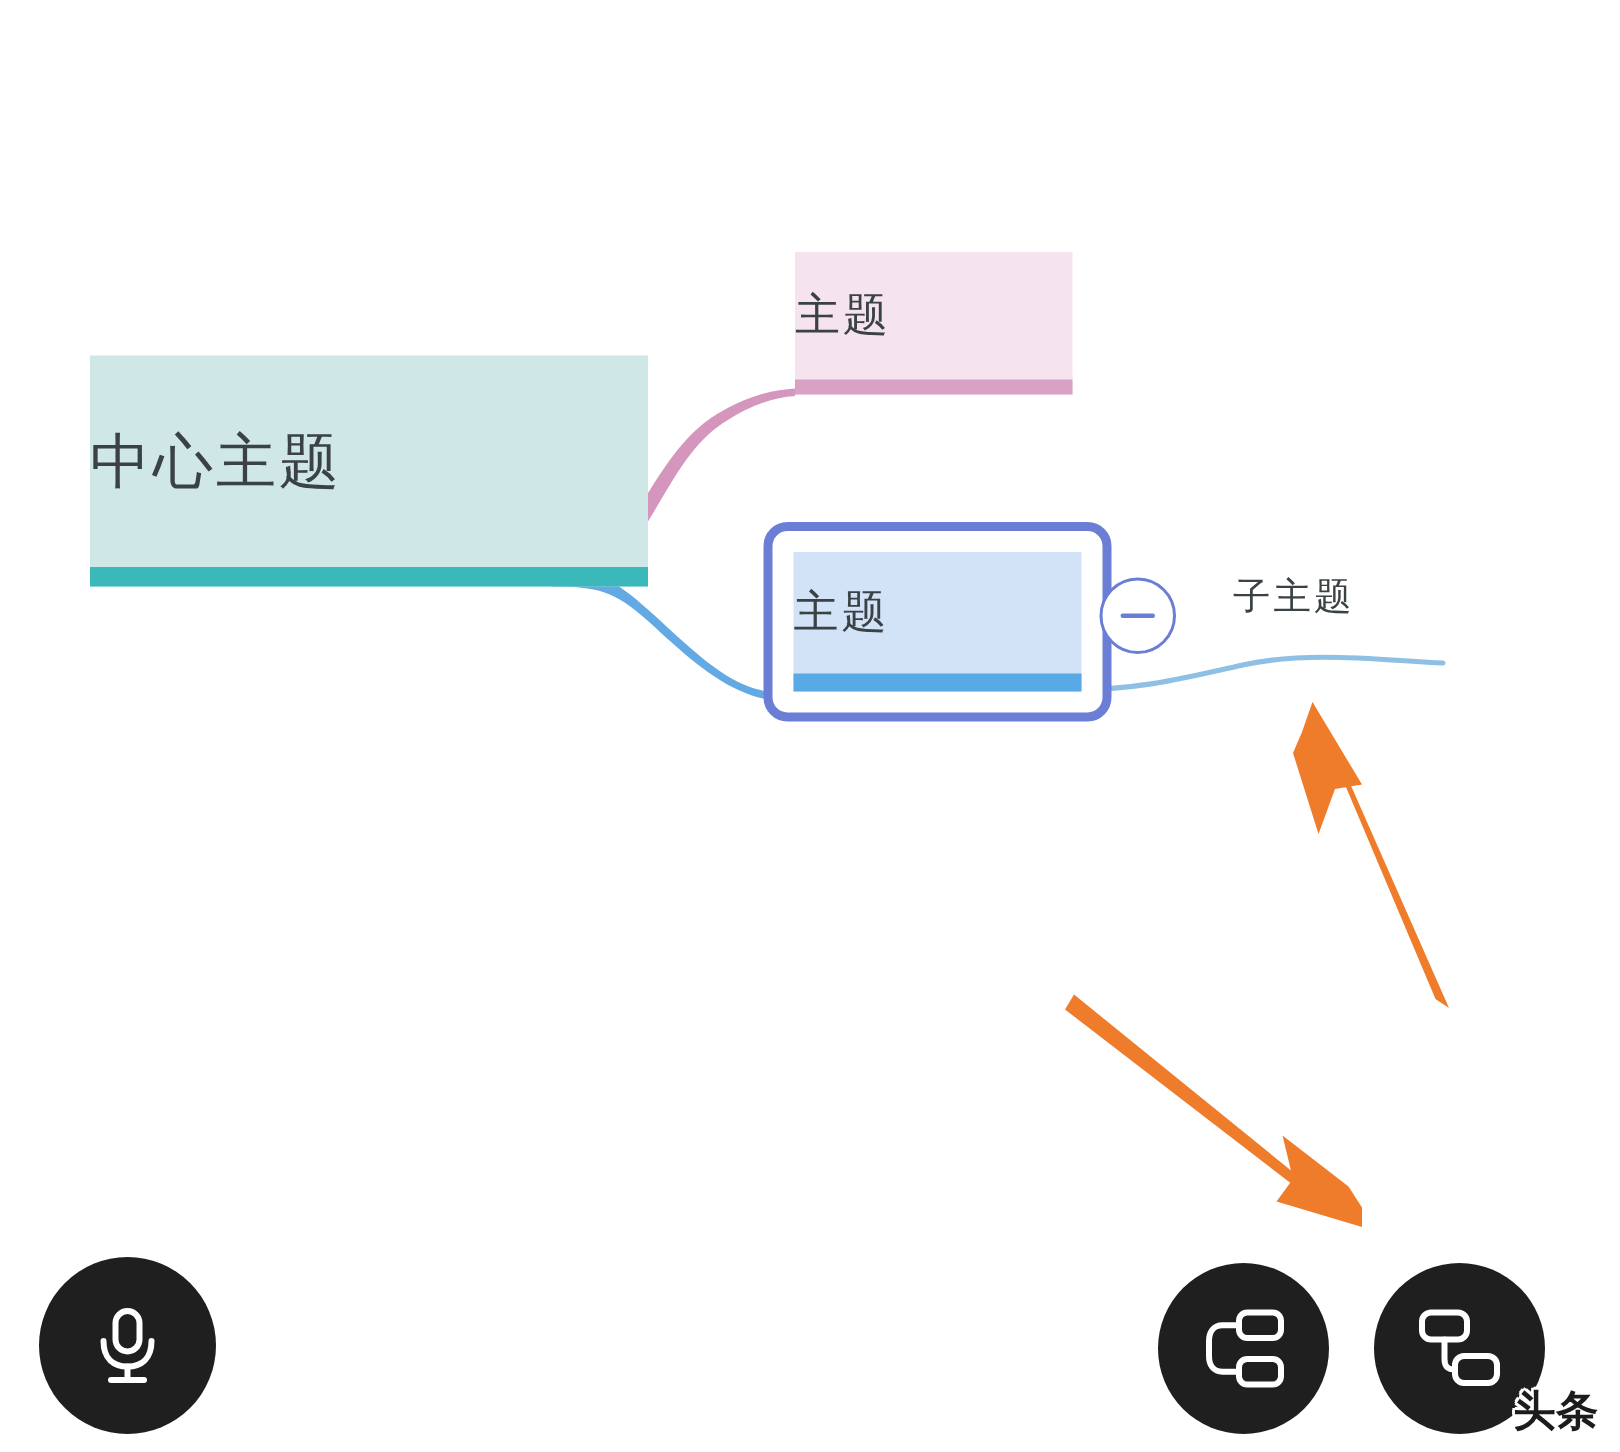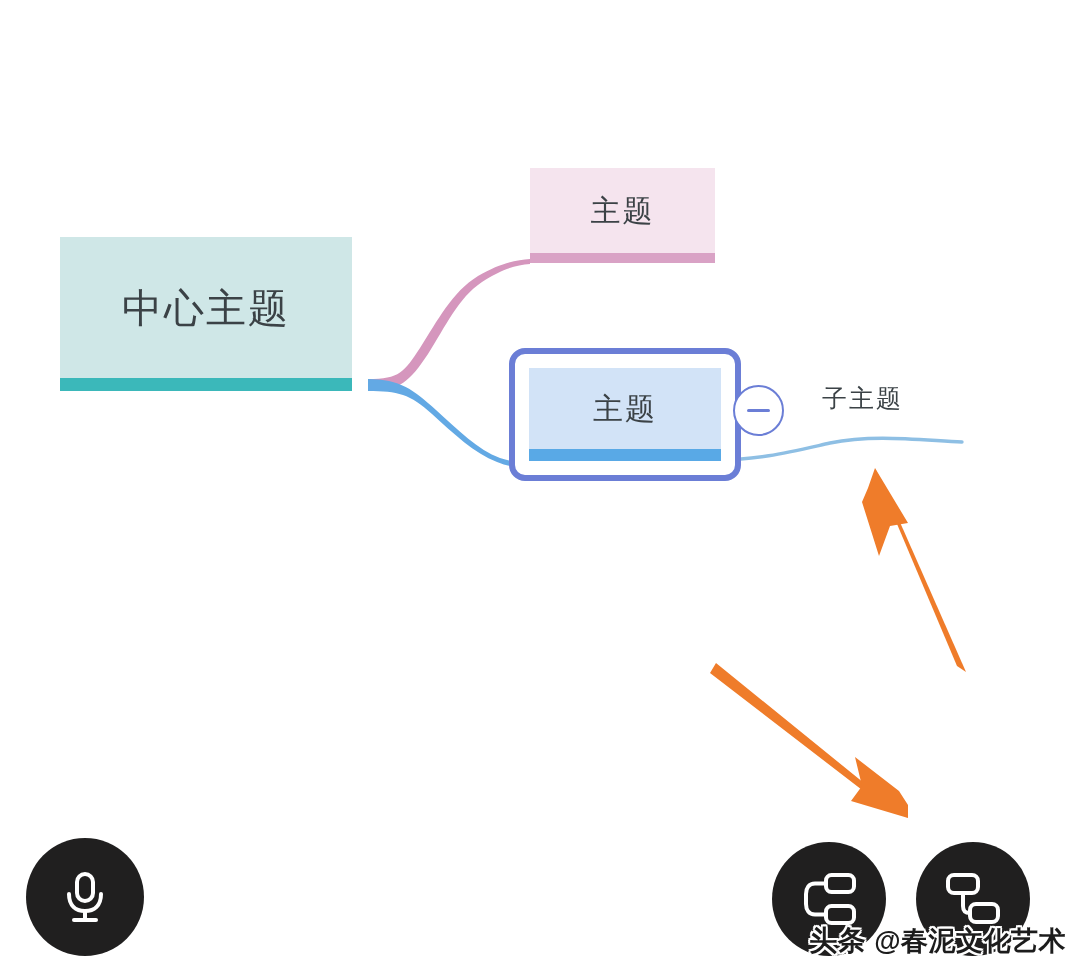--- a/index.html
+++ b/index.html
@@ -33,36 +33,35 @@
     pointer-events: none;
   }
 
   
   .node {
     position: absolute;
     z-index: 3;
     box-sizing: border-box;
     display: flex;
     align-items: center;
-    justify-content: center;
   }
   .node-label {
     color: #3b4246;
     font-weight: 400;
     letter-spacing: 2px;
     white-space: nowrap;
     line-height: 1;
     user-select: none;
   }
 
   
   #node-center {
     left: 60px;
     top: 237px;
-    width: 292px;
+    width: 372px;
     height: 154px;
     background: #cfe7e7;
     border-bottom: 13px solid #3bb8ba;
   }
   #node-center .node-label {
     font-size: 40px;
   }
 
   
   #node-topic-pink {
@@ -312,16 +311,15 @@
   <div class="fab" id="btn-layout-left">
     <svg width="58" height="58" viewBox="0 0 58 58" xmlns="http://www.w3.org/2000/svg">
       <rect x="4" y="5" width="30" height="18" rx="6" fill="none" stroke="#ffffff" stroke-width="4"></rect>
       <rect x="26" y="34" width="28" height="18" rx="6" fill="none" stroke="#ffffff" stroke-width="4"></rect>
       <path d="M 19 23 L 19 36 C 19 41, 21 43, 26 43" fill="none" stroke="#ffffff" stroke-width="4" stroke-linecap="round" stroke-linejoin="round"></path>
     </svg>
   </div>
 
   <div id="watermark">
     <span class="wm-brand">头条</span>
-    <span class="wm-handle">@春泥文化艺术</span>
   </div>
 
 </div>
 
 </body></html>

